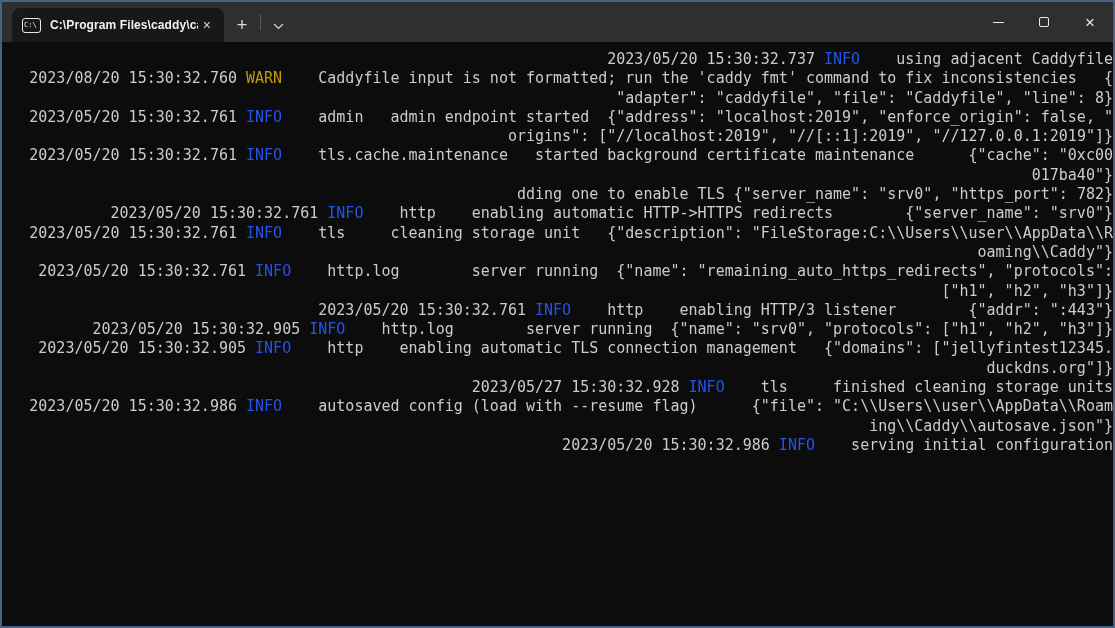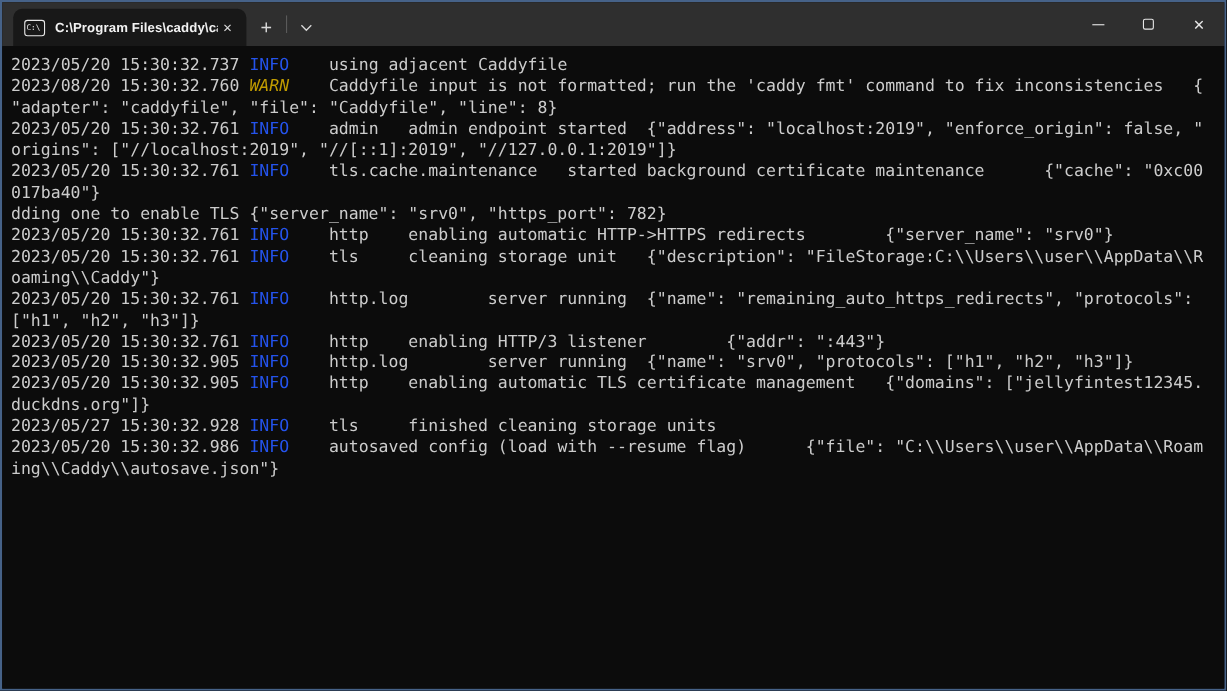--- a/index.html
+++ b/index.html
@@ -100,20 +100,21 @@
     padding: 8px 0 0 8px;
     overflow: hidden;
     cursor: text;
   }
   .log-row {
     font-family: "DejaVu Sans Mono", monospace;
     font-size: 15px;
     line-height: 19.3px;
     color: var(--fg);
     white-space: pre;
+    text-align: right;
   }
 </style>
 </head>
 <body>
 
 <div class="window">
   <div class="titlebar">
     <div class="tab">
       <span class="tab-icon">
           <span class="tab-icon-text">C:\</span>
@@ -137,34 +138,35 @@
     <div class="winctl">
       <span class="max-glyph"></span>
     </div>
     <div class="winctl">
       <span class="close-glyph">×</span>
     </div>
   </div>
   <div class="terminal">
     <div>
         <div class="log-row"><span>2023/05/20 15:30:32.737 </span><span style="color: rgb(36, 83, 236);">INFO</span><span>    using adjacent Caddyfile</span></div>
-        <div class="log-row"><span>2023/08/20 15:30:32.760 </span><span style="color: rgb(193, 156, 0); font-style: italic;">WARN</span><span>    Caddyfile input is not formatted; run the 'caddy fmt' command to fix inconsistencies   {</span></div>
+        <div class="log-row"><span>2023/08/20 15:30:32.760 </span><span style="color: rgb(193, 156, 0);">WARN</span><span>    Caddyfile input is not formatted; run the 'caddy fmt' command to fix inconsistencies   {</span></div>
         <div class="log-row"><span>"adapter": "caddyfile", "file": "Caddyfile", "line": 8}</span></div>
         <div class="log-row"><span>2023/05/20 15:30:32.761 </span><span style="color: rgb(36, 83, 236);">INFO</span><span>    admin   admin endpoint started  {"address": "localhost:2019", "enforce_origin": false, "</span></div>
         <div class="log-row"><span>origins": ["//localhost:2019", "//[::1]:2019", "//127.0.0.1:2019"]}</span></div>
         <div class="log-row"><span>2023/05/20 15:30:32.761 </span><span style="color: rgb(36, 83, 236);">INFO</span><span>    tls.cache.maintenance   started background certificate maintenance      {"cache": "0xc00</span></div>
         <div class="log-row"><span>017ba40"}</span></div>
         <div class="log-row"><span>dding one to enable TLS {"server_name": "srv0", "https_port": 782}</span></div>
         <div class="log-row"><span>2023/05/20 15:30:32.761 </span><span style="color: rgb(36, 83, 236);">INFO</span><span>    http    enabling automatic HTTP-&gt;HTTPS redirects        {"server_name": "srv0"}</span></div>
         <div class="log-row"><span>2023/05/20 15:30:32.761 </span><span style="color: rgb(36, 83, 236);">INFO</span><span>    tls     cleaning storage unit   {"description": "FileStorage:C:\\Users\\user\\AppData\\R</span></div>
         <div class="log-row"><span>oaming\\Caddy"}</span></div>
         <div class="log-row"><span>2023/05/20 15:30:32.761 </span><span style="color: rgb(36, 83, 236);">INFO</span><span>    http.log        server running  {"name": "remaining_auto_https_redirects", "protocols":</span></div>
         <div class="log-row"><span>["h1", "h2", "h3"]}</span></div>
         <div class="log-row"><span>2023/05/20 15:30:32.761 </span><span style="color: rgb(36, 83, 236);">INFO</span><span>    http    enabling HTTP/3 listener        {"addr": ":443"}</span></div>
         <div class="log-row"><span>2023/05/20 15:30:32.905 </span><span style="color: rgb(36, 83, 236);">INFO</span><span>    http.log        server running  {"name": "srv0", "protocols": ["h1", "h2", "h3"]}</span></div>
-        <div class="log-row"><span>2023/05/20 15:30:32.905 </span><span style="color: rgb(36, 83, 236);">INFO</span><span>    http    enabling automatic TLS certificate management   {"domains": ["jellyfintest12345.</span></div>
+        <div class="log-row"><span>2023/05/20 15:30:32.905 </span><span style="color: rgb(36, 83, 236);">INFO</span><span>    http    enabling automatic TLS connection management   {"domains": ["jellyfintest12345.</span></div>
         <div class="log-row"><span>duckdns.org"]}</span></div>
         <div class="log-row"><span>2023/05/27 15:30:32.928 </span><span style="color: rgb(36, 83, 236);">INFO</span><span>    tls     finished cleaning storage units</span></div>
         <div class="log-row"><span>2023/05/20 15:30:32.986 </span><span style="color: rgb(36, 83, 236);">INFO</span><span>    autosaved config (load with --resume flag)      {"file": "C:\\Users\\user\\AppData\\Roam</span></div>
         <div class="log-row"><span>ing\\Caddy\\autosave.json"}</span></div>
+        <div class="log-row"><span>2023/05/20 15:30:32.986 </span><span style="color: rgb(36, 83, 236);">INFO</span><span>    serving initial configuration</span></div>
       </div>
   </div>
 </div>
 
 </body></html>

